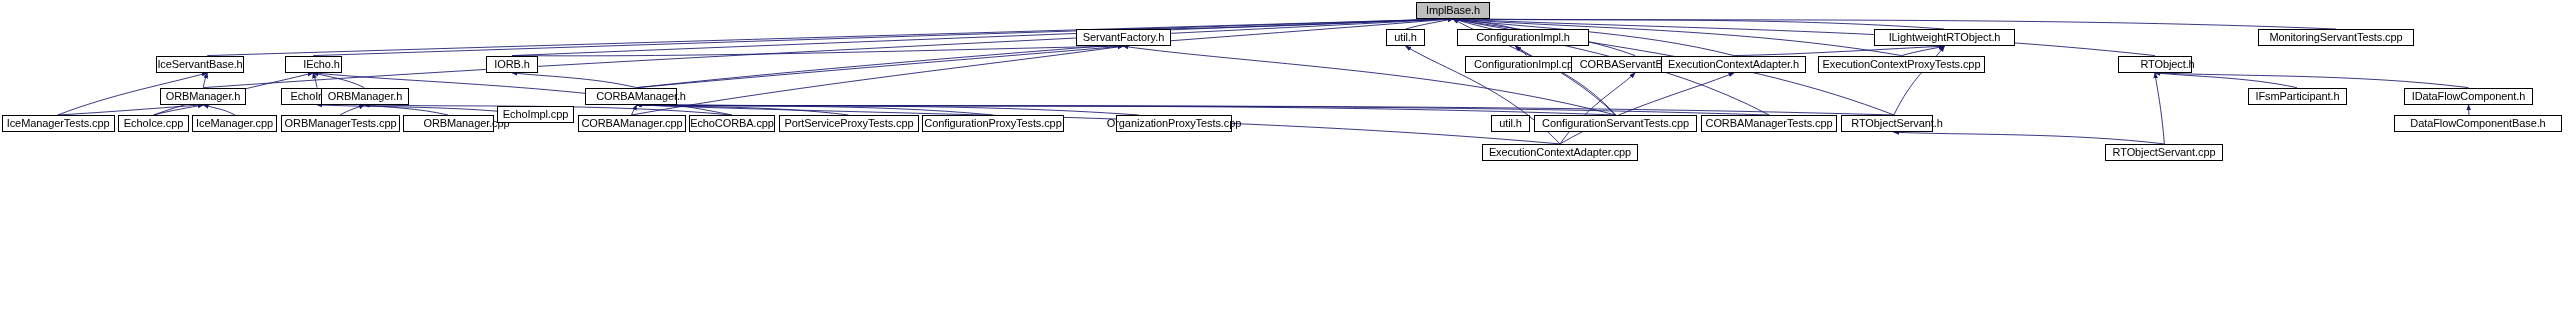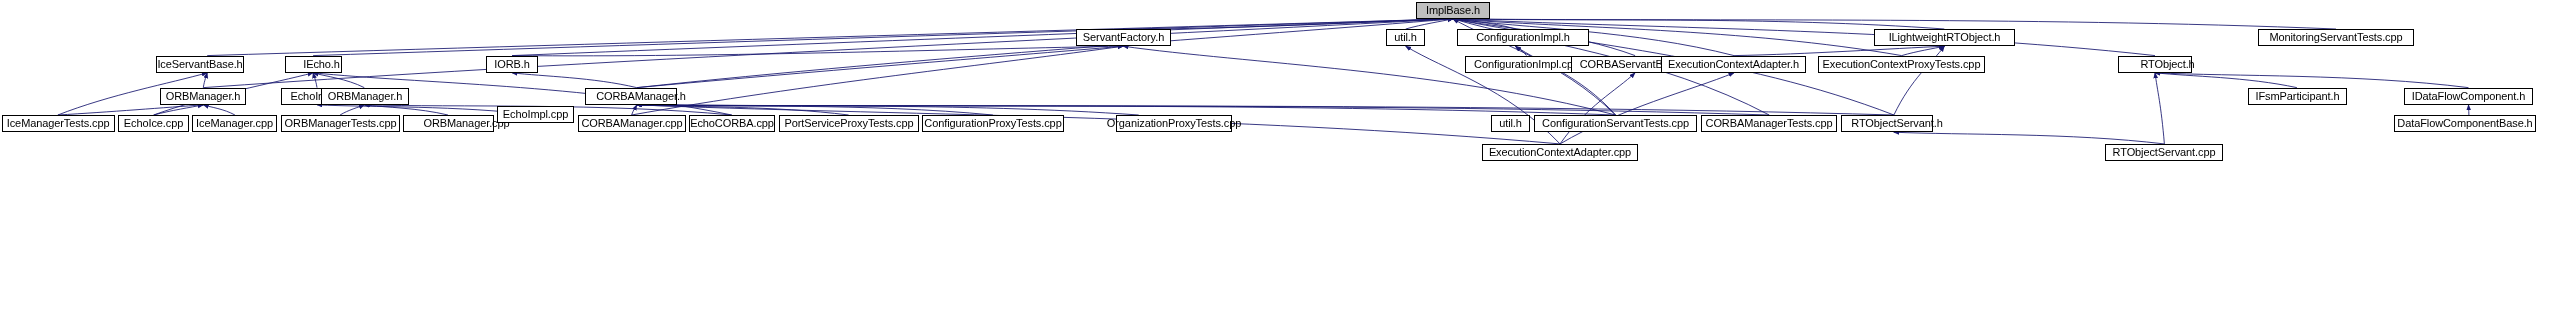--- a/index.html
+++ b/index.html
@@ -213,21 +213,21 @@
       </div>
       <div class="graph-node" style="left: 1534px; top: 115px; width: 163px;">
         <span class="node-label">ConfigurationServantTests.cpp</span>
       </div>
       <div class="graph-node" style="left: 1701px; top: 115px; width: 136px;">
         <span class="node-label">CORBAManagerTests.cpp</span>
       </div>
       <div class="graph-node" style="left: 1841px; top: 115px; width: 92px; padding-left: 20px;">
         <span class="node-label">RTObjectServant.h</span>
       </div>
-      <div class="graph-node" style="left: 2394px; top: 115px; width: 142px;">
+      <div class="graph-node" style="left: 2394px; top: 115px; width: 168px;">
         <span class="node-label">DataFlowComponentBase.h</span>
       </div>
       <div class="graph-node" style="left: 1482px; top: 144px; width: 156px;">
         <span class="node-label">ExecutionContextAdapter.cpp</span>
       </div>
       <div class="graph-node" style="left: 2105px; top: 144px; width: 118px;">
         <span class="node-label">RTObjectServant.cpp</span>
       </div>
     </div>
 </div>

